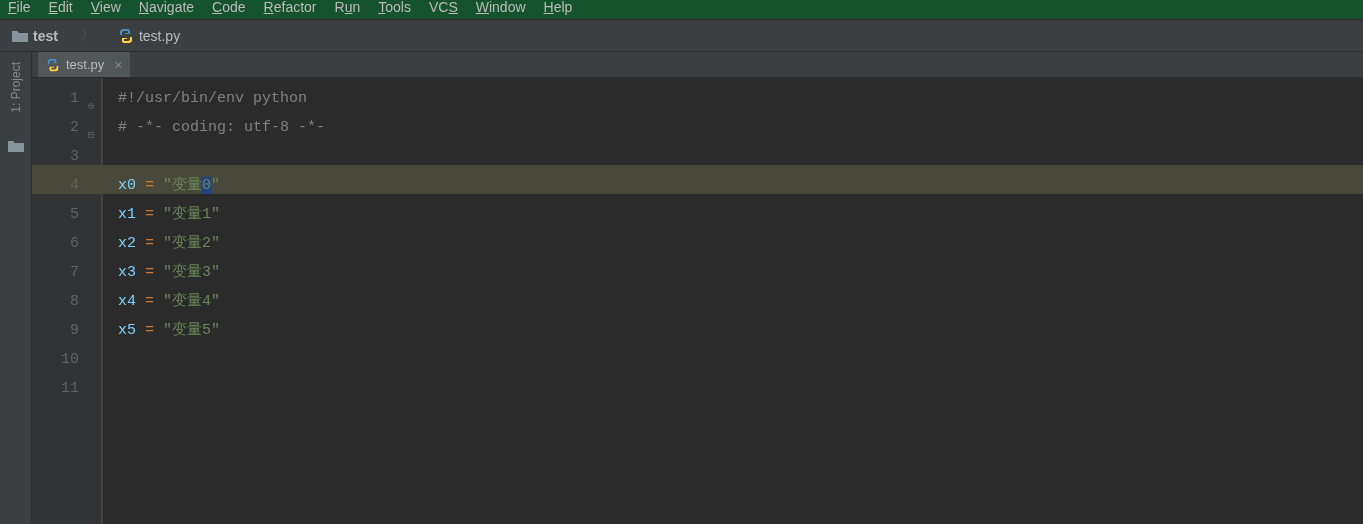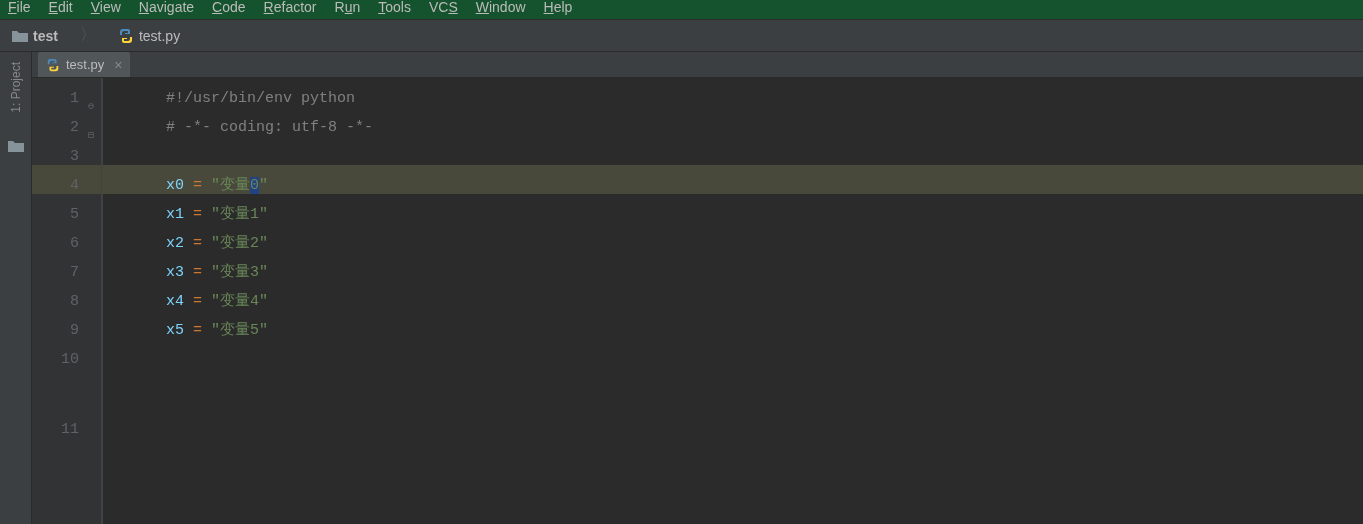--- a/index.html
+++ b/index.html
@@ -166,21 +166,20 @@
       height: 29px;
       background: #48493b;
       z-index: 0;
     }
     .gutter-col .highlight-row {
       background: #48493b;
     }
     .code-content {
       position: relative;
       z-index: 1;
-      margin-left: 48px;
     }
     .c-comment { color: #808080; }
     .c-var { color: #7dd3fc; }
     .c-op { color: #cc7832; }
     .c-str { color: #6a8759; }
     .vertical-guide {
       position: absolute;
       left: 0px;
       top: 0;
       bottom: 0;
@@ -263,21 +262,21 @@
           <div class="gutter-line" style="position: relative; z-index: 1;">2</div>
           <div class="gutter-line" style="position: relative; z-index: 1;">3</div>
           <div class="highlight-row" style="top: 87px;"></div>
           <div class="gutter-line" style="position: relative; z-index: 1;">4</div>
           <div class="gutter-line" style="position: relative; z-index: 1;">5</div>
           <div class="gutter-line" style="position: relative; z-index: 1;">6</div>
           <div class="gutter-line" style="position: relative; z-index: 1;">7</div>
           <div class="gutter-line" style="position: relative; z-index: 1;">8</div>
           <div class="gutter-line" style="position: relative; z-index: 1;">9</div>
           <div class="gutter-line" style="position: relative; z-index: 1;">10</div>
-          <div class="gutter-line" style="position: relative; z-index: 1; margin-top: 41px;">11</div>
+          <div class="gutter-line" style="position: relative; z-index: 1;">11</div>
           <div style="position: absolute; left: 56px; top: 14px; color: rgb(96, 99, 102); font-size: 10px;">⊖</div>
           <div style="position: absolute; left: 56px; top: 43px; color: rgb(96, 99, 102); font-size: 10px;">⊟</div>
         </div>
       <div class="code-col" id="code">
         <div class="vertical-guide"></div>
       <div class="code-line code-content"><span class="c-comment">#!/usr/bin/env python</span></div>
           <div class="code-line code-content"><span class="c-comment"># -*- coding: utf-8 -*-</span></div>
           <div class="code-line code-content"></div>
           <div class="highlight-row" style="top: 87px;"></div>
           <div class="code-line code-content"><span class="c-var">x0 </span><span class="c-op">=</span><span> </span><span class="c-str">"变量<span class="selection-bg">0</span>"</span></div>

